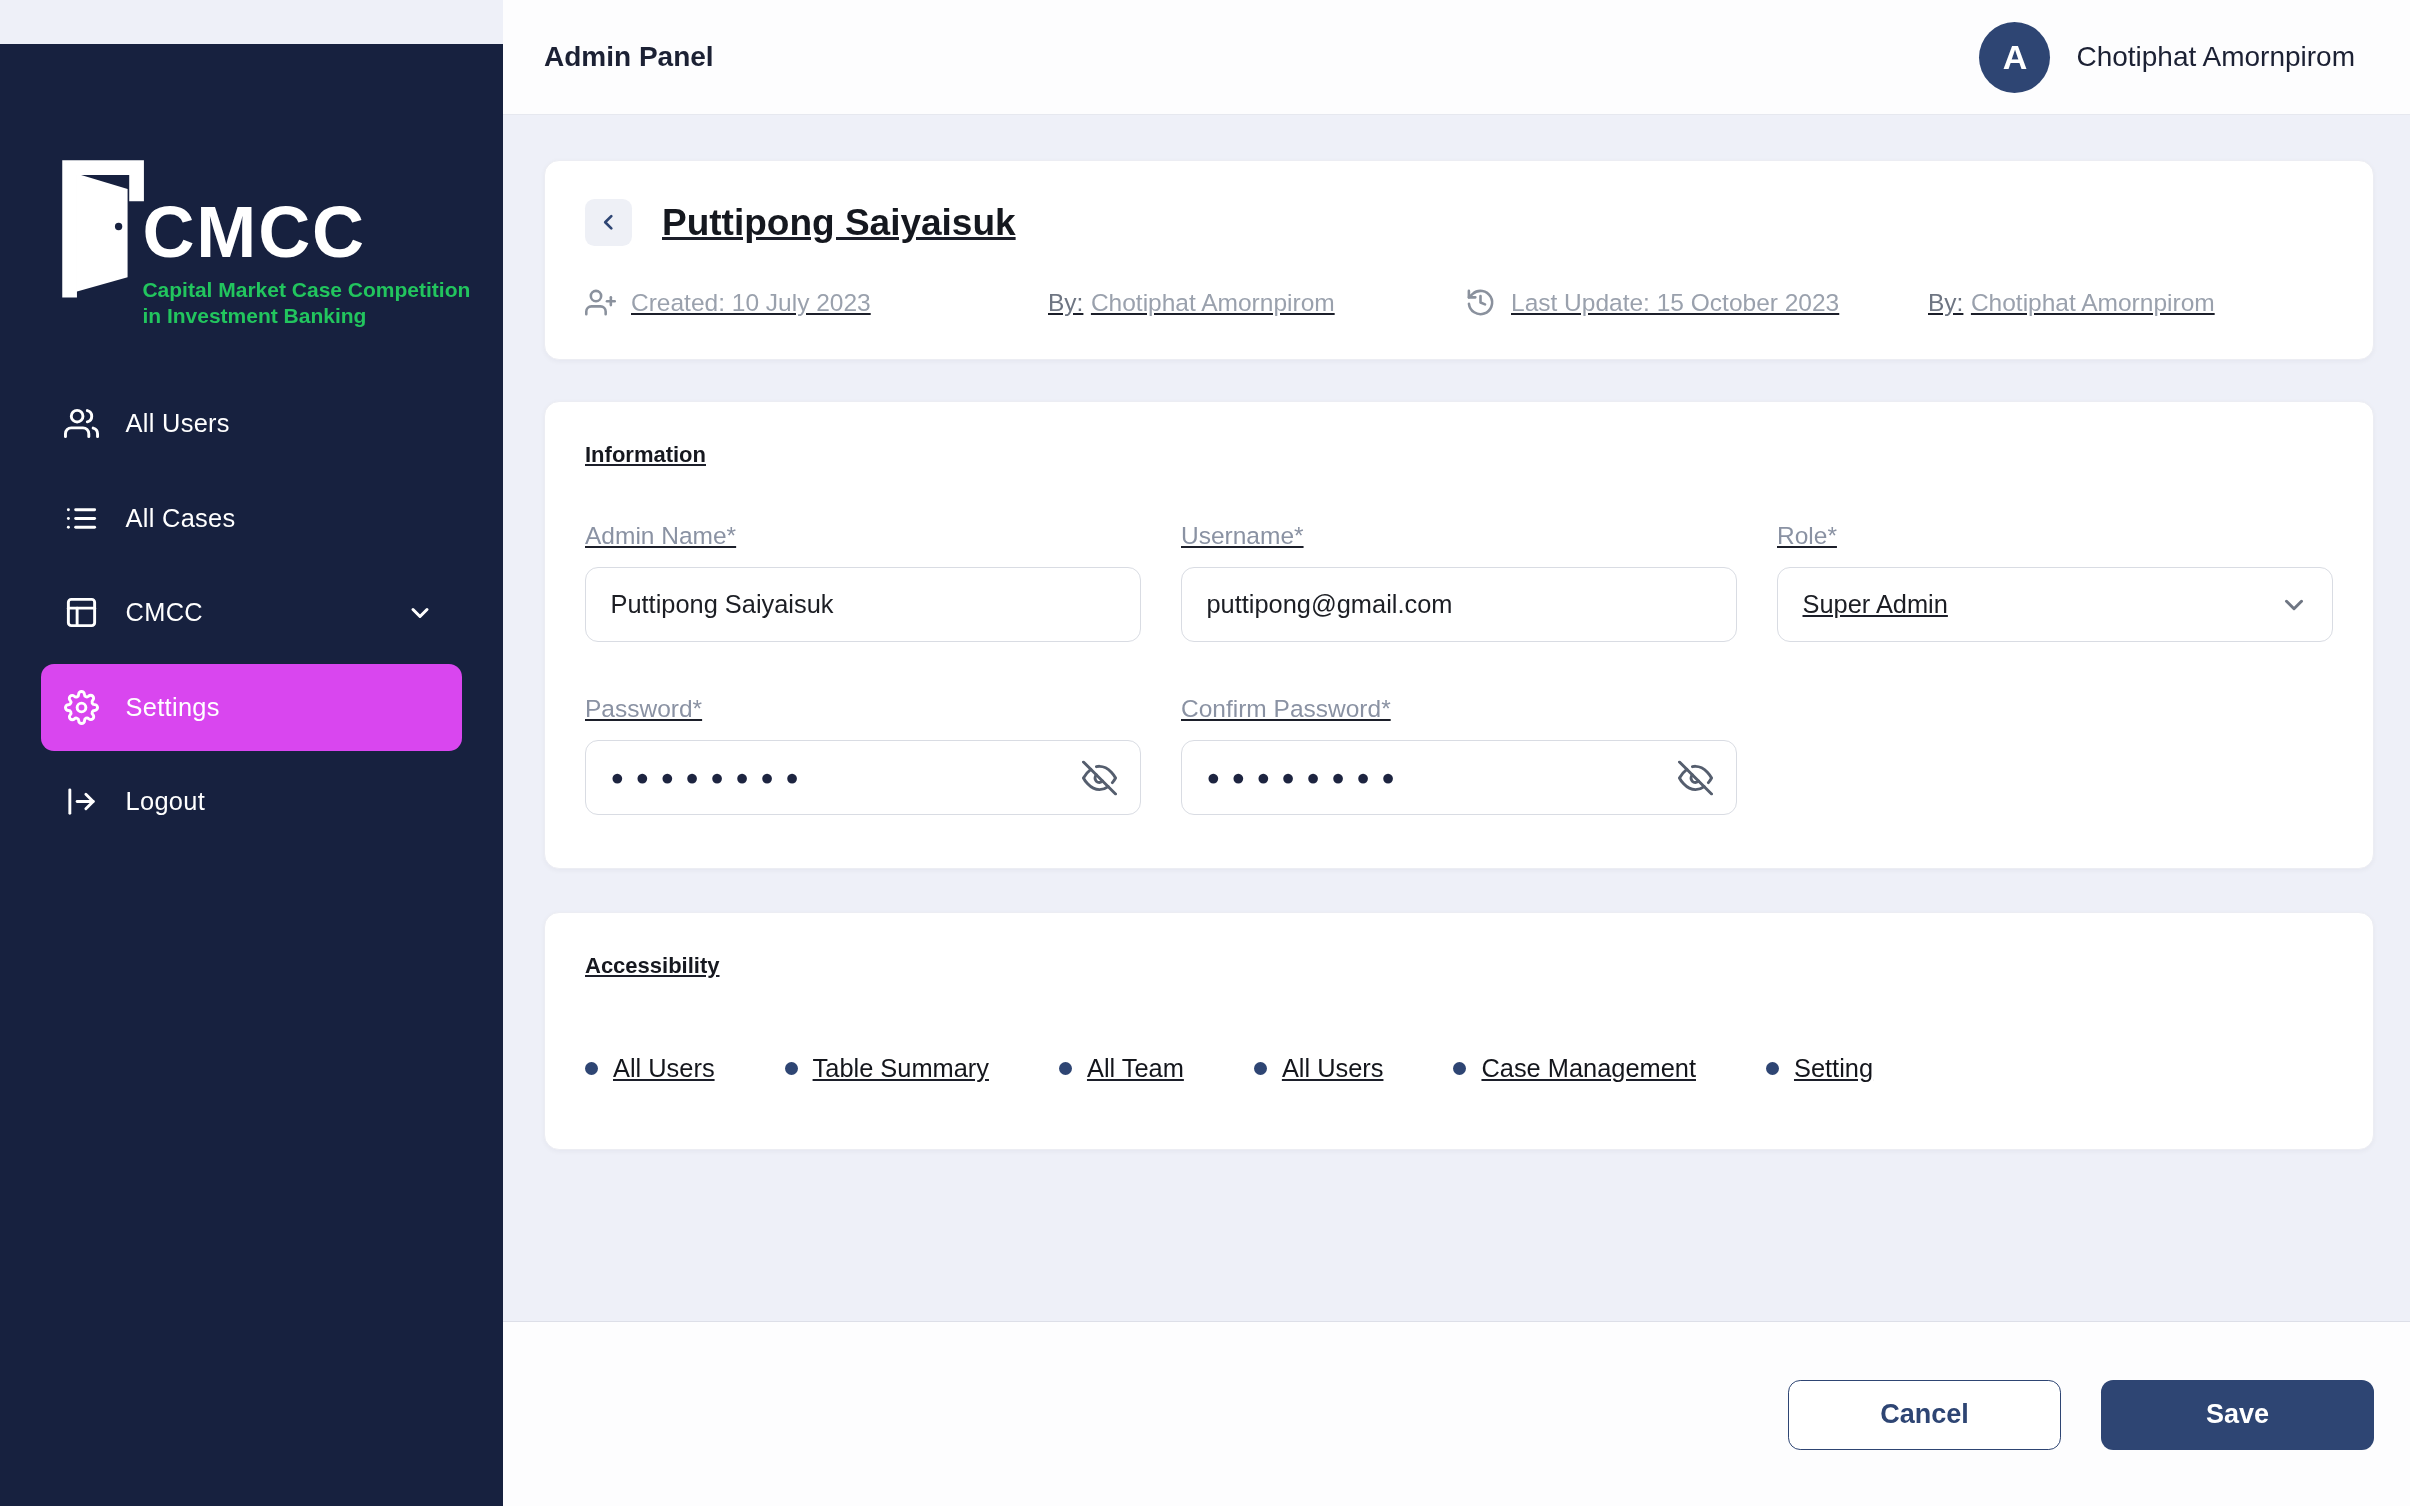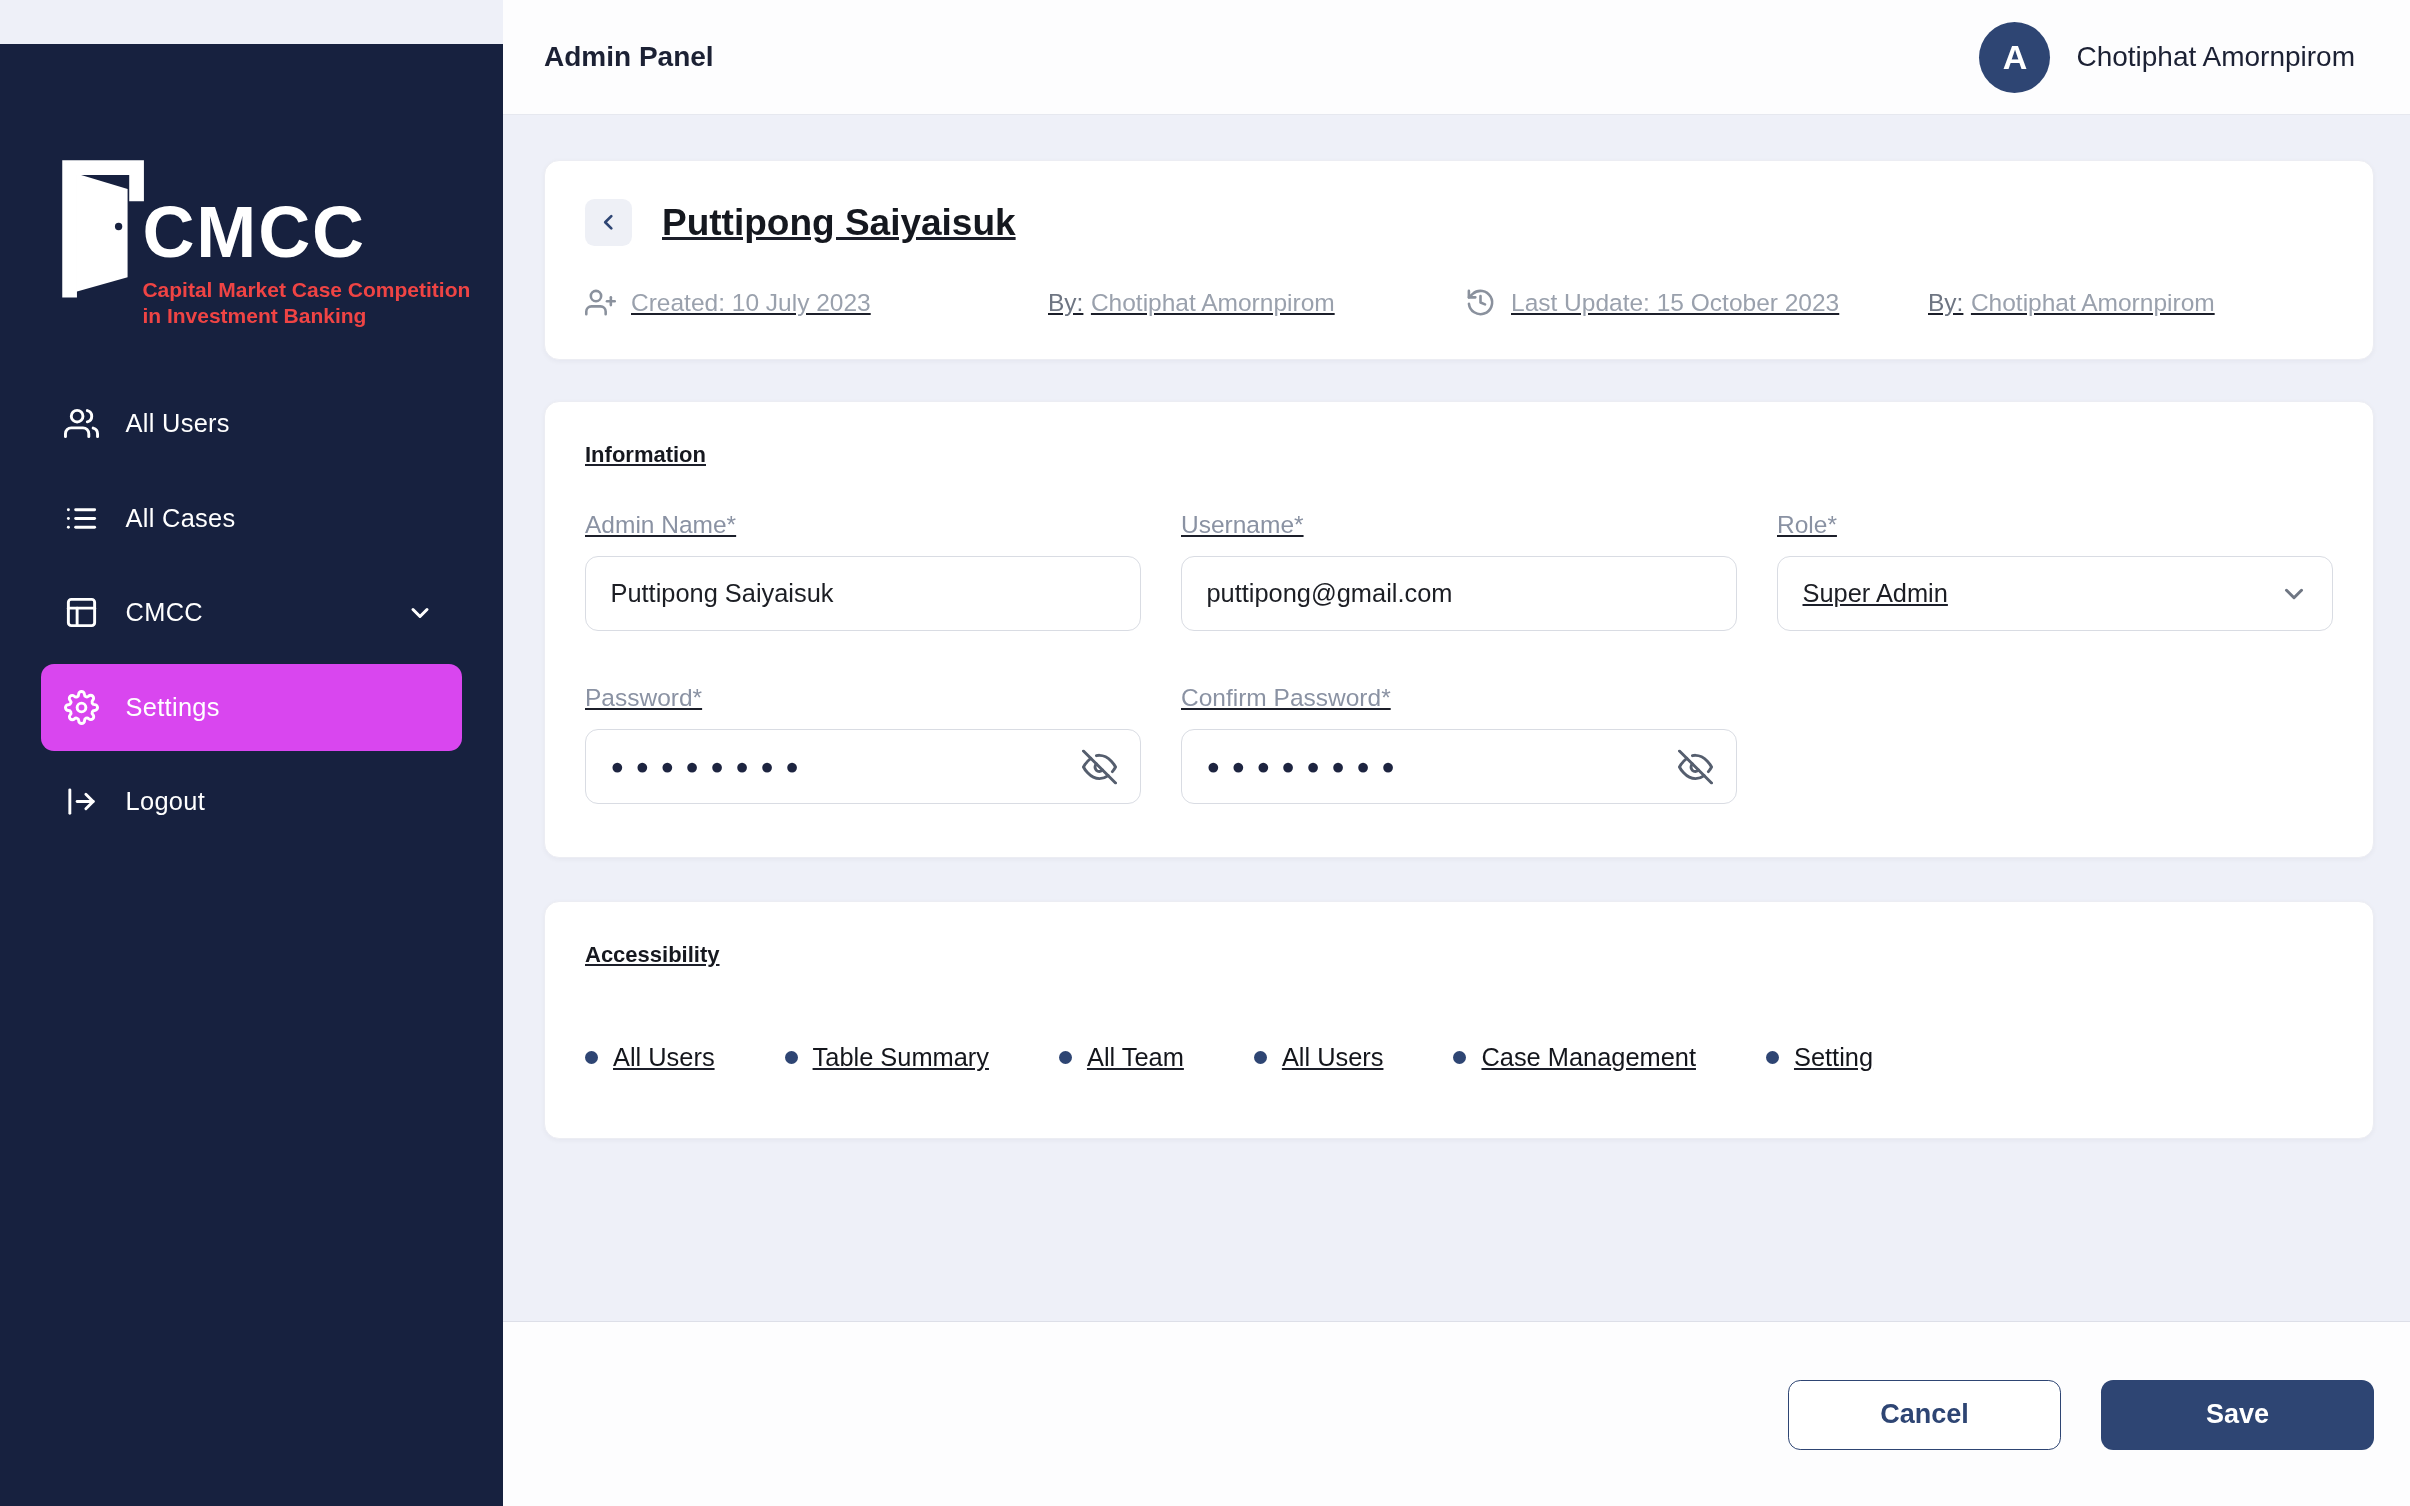--- a/index.html
+++ b/index.html
@@ -16,21 +16,21 @@
     background:#17213F; color:#fff; position:relative;margin-top:44px;
   }
   .logo { position:absolute; left:50px; top:97px; display:flex; }
   .logo-door { width:98px; height:162px; flex:none; }
   .logo-text { margin-left:-5.6px; margin-top:55px; }
   .logo-acronym {
     font-size:72px; font-weight:bold; letter-spacing:1.9px; line-height:1;
     color:#fff;
   }
   .logo-tagline {
-    margin-top:9.4px; font-size:21px; font-weight:bold; line-height:1.22; color:#ef4444;
+    margin-top:9.4px; font-size:21px; font-weight:bold; line-height:1.22; color:#22c55e;
   }
   .nav { position:absolute; left:0; right:0; top:336px; padding:0 41px; }
   .nav-item {
     height:87px; margin-bottom:7.5px; border-radius:13px;
     display:flex; align-items:center; padding:0 28px 0 22.6px;
     cursor:pointer; color:#fff;
   }
   .nav-item.active { background:#d946ef; }
   .nav-icon { width:35px; height:35px; flex:none; display:flex; }
   .nav-icon svg { width:35px; height:35px; }
@@ -78,21 +78,21 @@
   }
   .meta-cell { display:flex; align-items:center; font-size:24.5px; color:#9AA1AD; }
   .meta-icon { width:31px; height:31px; margin-right:15px; color:#8A919D; flex:none; }
   .meta-icon svg { width:31px; height:31px; }
   .meta-by-label { color:#6E7582; margin-right:7.5px; }
 
   
   .info-card { padding:40px 40px 53px 40px; margin-bottom:43px; }
   .section-title { font-size:22px; font-weight:bold; color:#16181F; }
   .fields-grid {
-    margin-top:43px; display:grid;
+    margin-top:54px; display:grid;
     grid-template-columns:556px 556px 556px; column-gap:40px; row-gap:53px;
   }
   .field-label { font-size:24.5px; color:#8A92A3; display:block; margin-bottom:17px; }
   .text-input {
     width:100%; height:75px; border:1.9px solid #D9DCE3; border-radius:13px;
     font-family:"Liberation Sans","DejaVu Sans",sans-serif;
     font-size:25.4px; color:#1C1E24; padding:0 24.5px; background:#fff; outline:none;
   }
   .input-wrap { position:relative; }
   .password-input {

